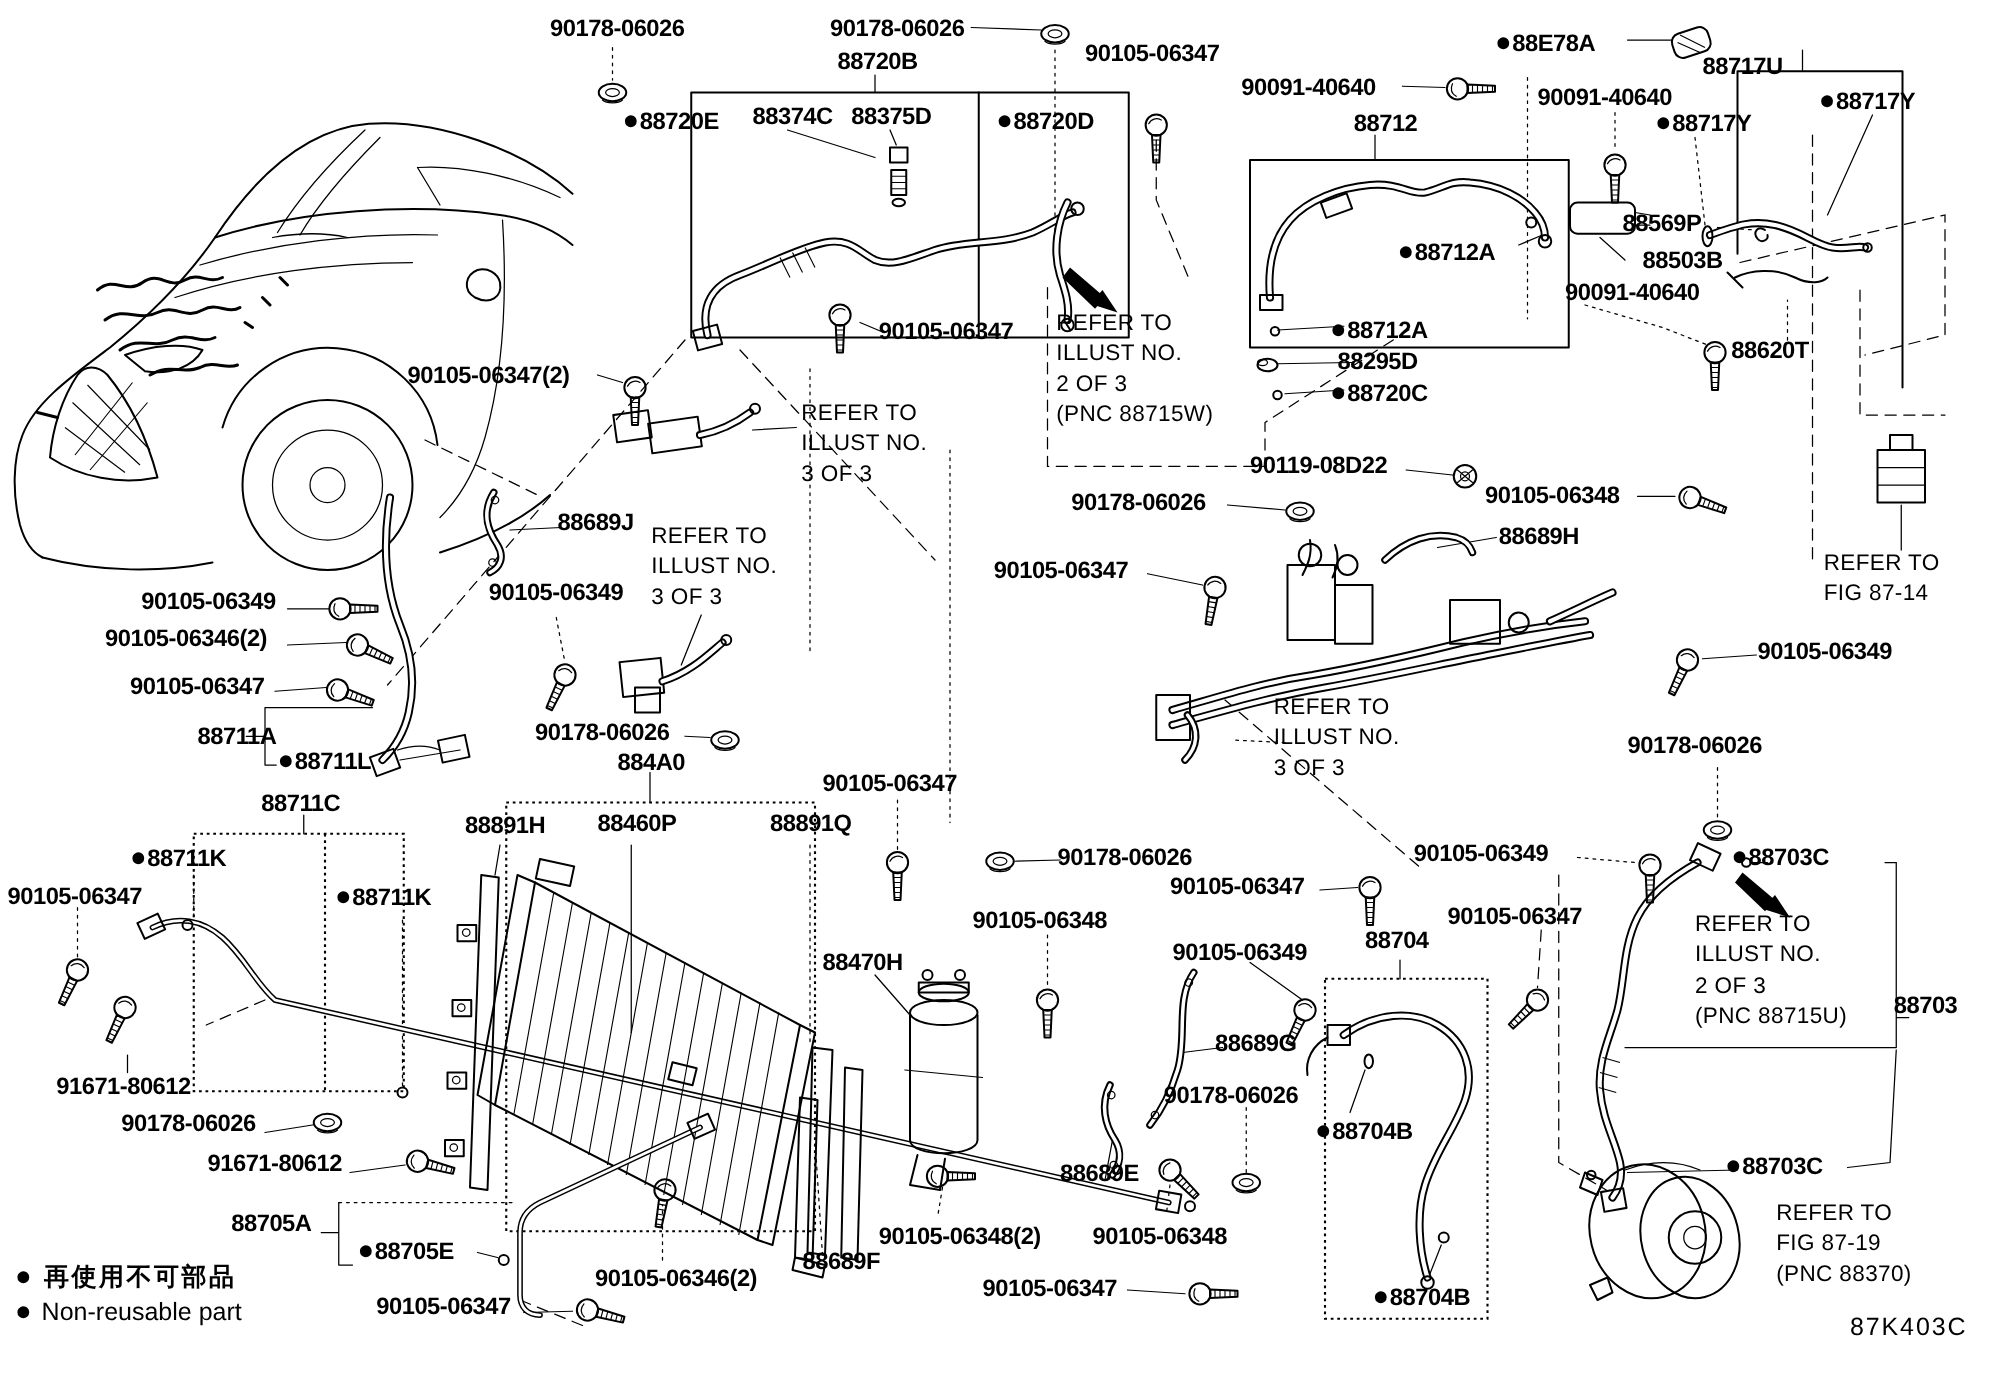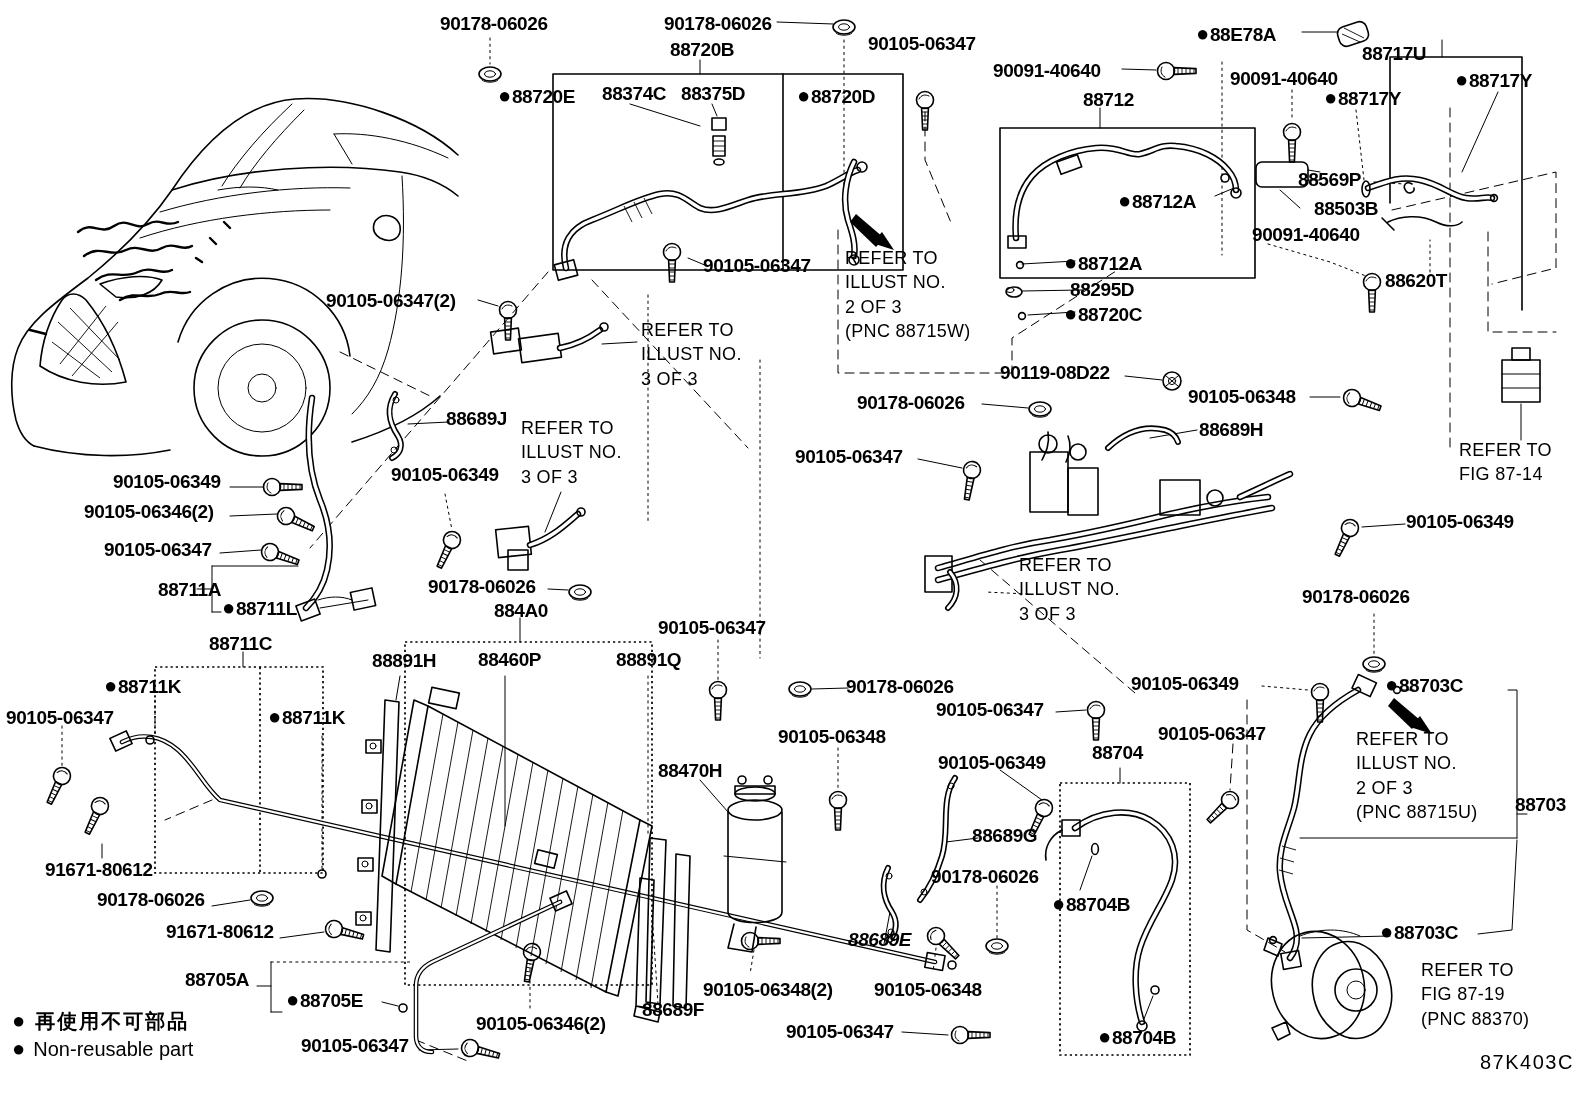--- a/index.html
+++ b/index.html
@@ -492,21 +492,21 @@
       <div class="label" style="left: 45px; top: 860px;">91671-80612</div>
       <div class="label" style="left: 97px; top: 890px;">90178-06026</div>
       <div class="label" style="left: 166px; top: 922px;">91671-80612</div>
       <div class="label" style="left: 185px; top: 970px;">88705A</div>
       <div class="label" style="left: 286px; top: 988px;"><span class="dot">●</span>88705E</div>
       <div class="label" style="left: 301px; top: 1036px;">90105-06347</div>
       <div class="label" style="left: 476px; top: 1014px;">90105-06346(2)</div>
       <div class="label" style="left: 642px; top: 1000px;">88689F</div>
       <div class="label" style="left: 703px; top: 980px;">90105-06348(2)</div>
       <div class="label" style="left: 874px; top: 980px;">90105-06348</div>
-      <div class="label" style="left: 848px; top: 930px; font-style: italic;">88689E</div>
+      <div class="label" style="left: 848px; top: 930px;">88689E</div>
       <div class="label" style="left: 786px; top: 1022px;">90105-06347</div>
       <div class="label note" style="left: 845px; top: 246px;">REFER TO
 ILLUST NO.
 2 OF 3
 (PNC 88715W)</div>
       <div class="label note" style="left: 641px; top: 318px;">REFER TO
 ILLUST NO.
 3 OF 3</div>
       <div class="label note" style="left: 521px; top: 416px;">REFER TO
 ILLUST NO.

